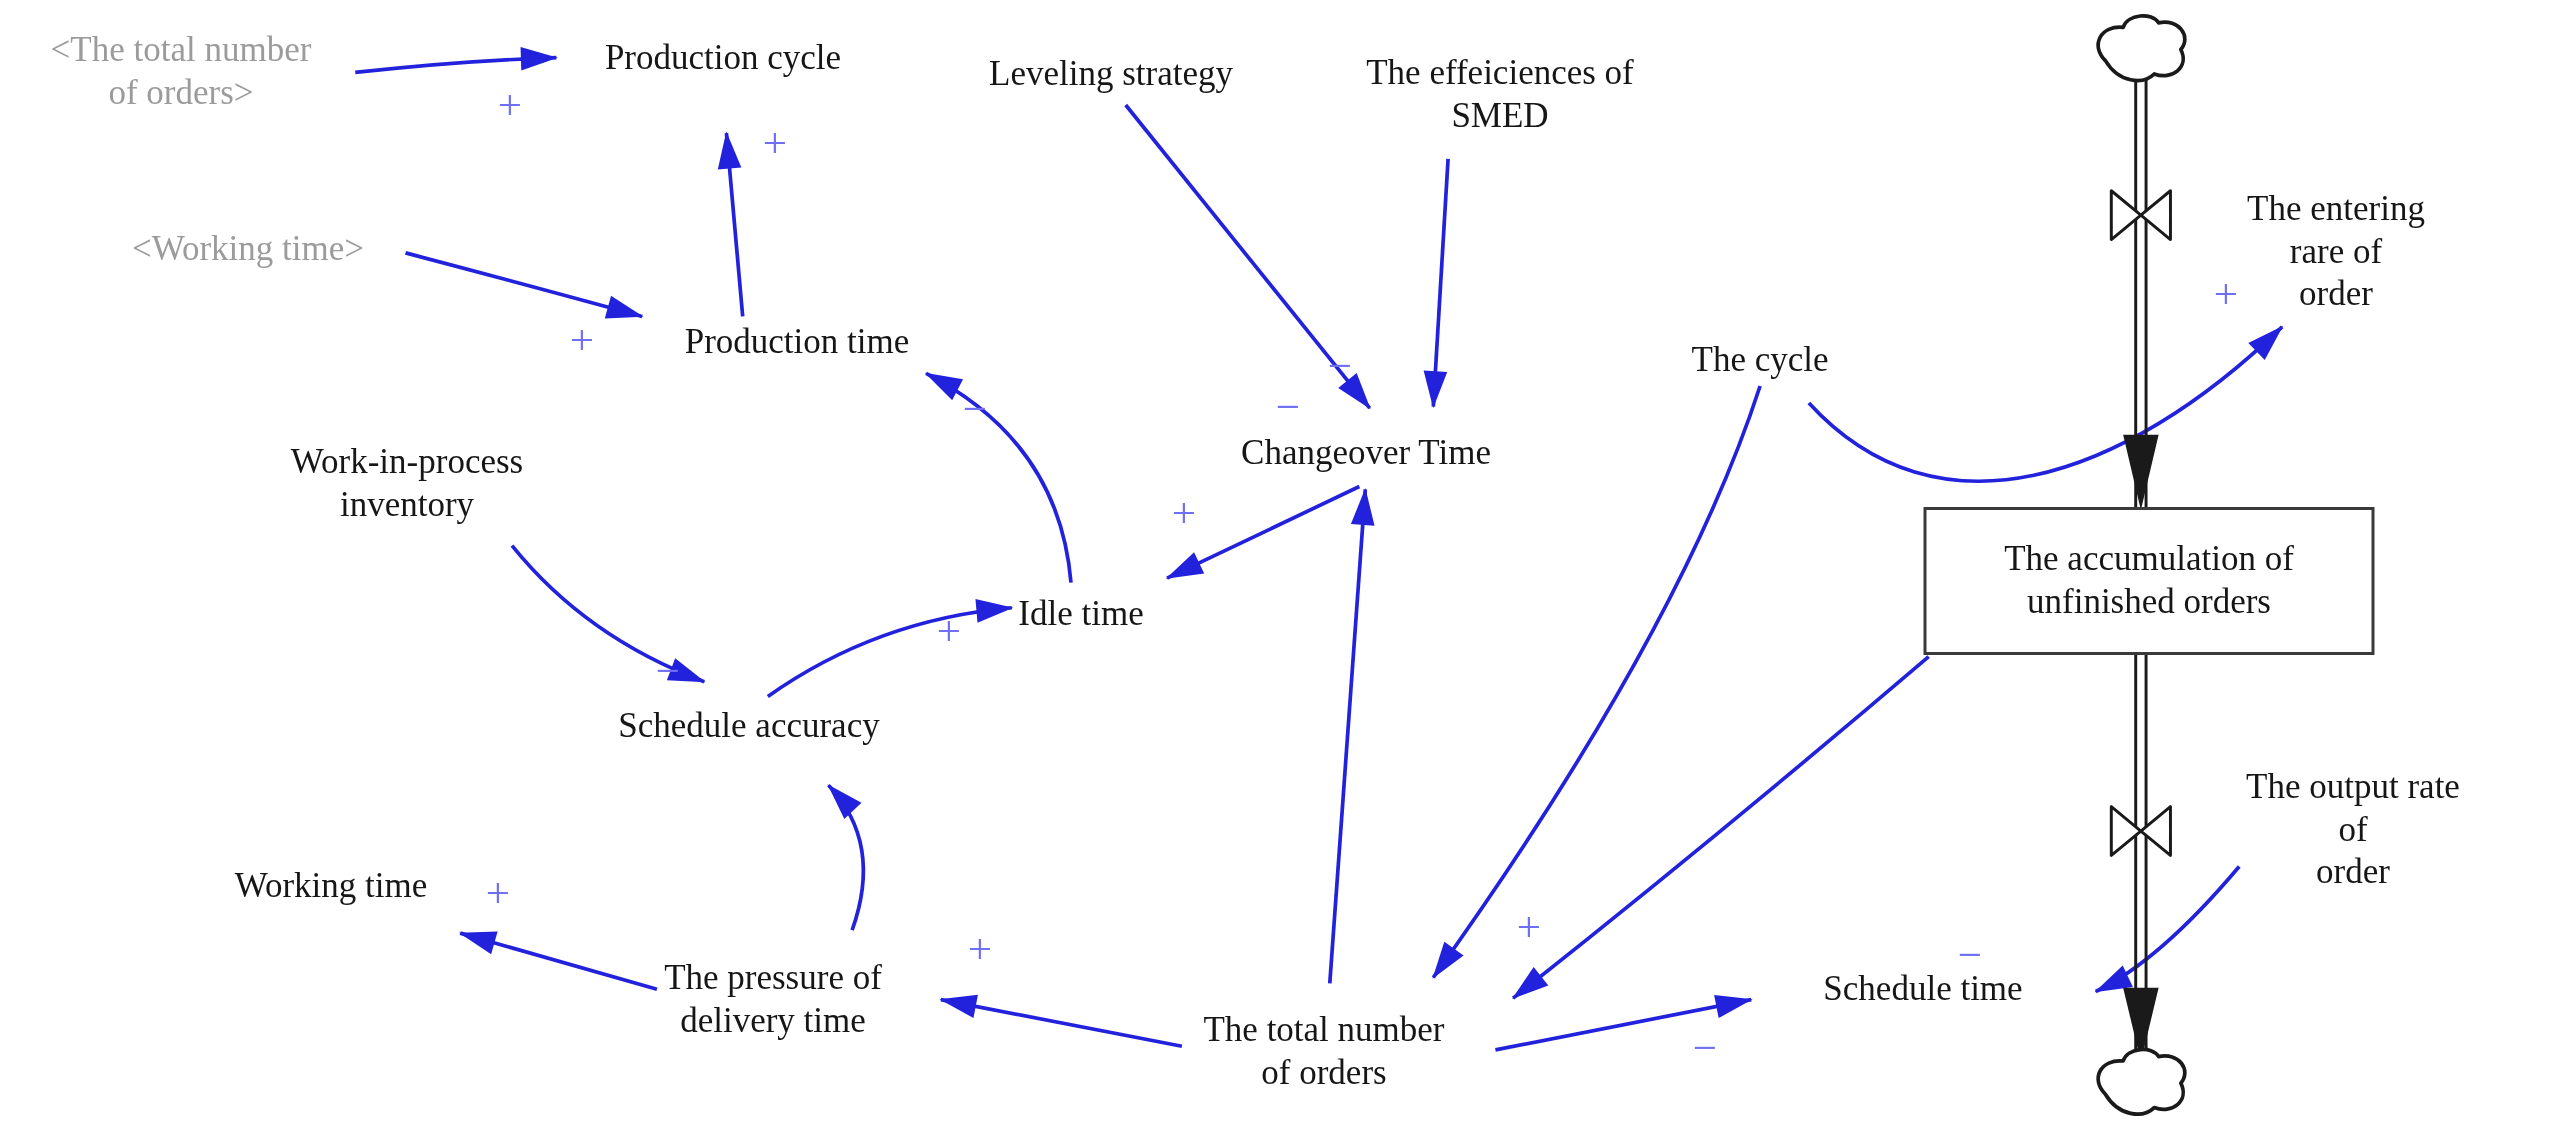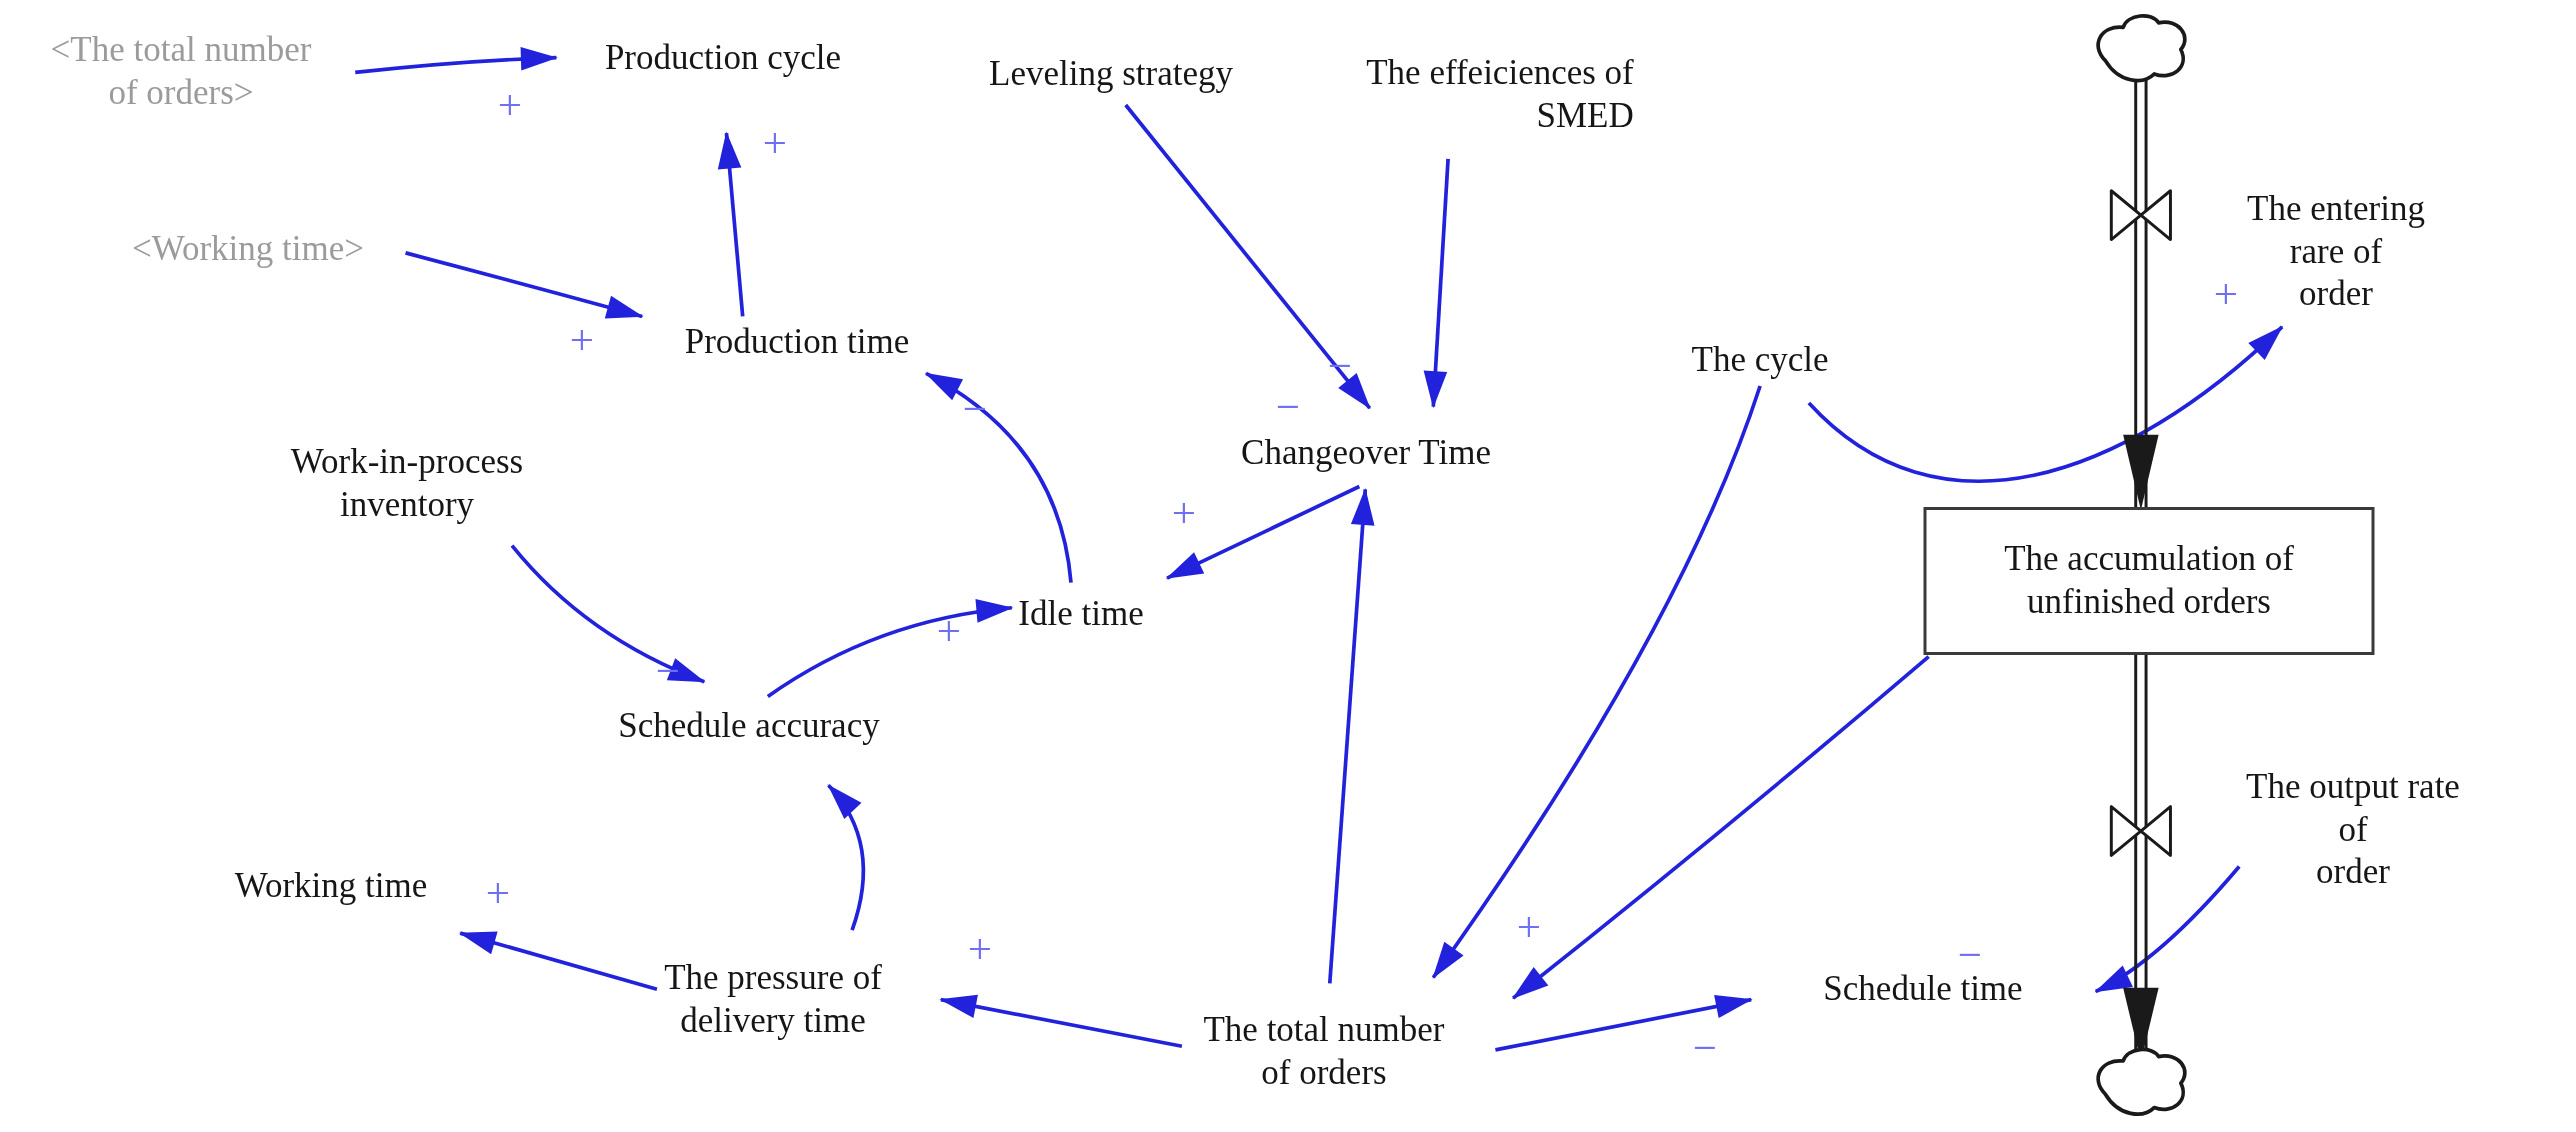--- a/index.html
+++ b/index.html
@@ -86,21 +86,21 @@
           C 2946,1423 2964,1447 2949,1465
           C 2961,1489 2937,1507 2913,1498
           C 2898,1513 2865,1510 2847,1480 Z" fill="#ffffff" stroke="#1a1a1a" stroke-width="5" stroke-linejoin="round"></path>
       </g>
   </svg>
   <div id="node-layer">
       <div class="node ghost" style="left: 181px; top: 72px;">&lt;The total number
 of orders&gt;</div>
       <div class="node variable" style="left: 723px; top: 58px;">Production cycle</div>
       <div class="node variable" style="left: 1111px; top: 74px;">Leveling strategy</div>
-      <div class="node variable" style="left: 1500px; top: 95px; text-align: right;">The effeiciences of
+      <div class="node variable" style="left: 1500px; top: 95px;">The effeiciences of
 SMED</div>
       <div class="node ghost" style="left: 248px; top: 249px;">&lt;Working time&gt;</div>
       <div class="node variable" style="left: 797px; top: 342px;">Production time</div>
       <div class="node variable" style="left: 407px; top: 484px;">Work-in-process
 inventory</div>
       <div class="node variable" style="left: 1760px; top: 360px;">The cycle</div>
       <div class="node variable" style="left: 1366px; top: 453px;">Changeover Time</div>
       <div class="node variable" style="left: 1081px; top: 614px;">Idle time</div>
       <div class="node variable" style="left: 749px; top: 726px;">Schedule accuracy</div>
       <div class="node variable" style="left: 2336px; top: 240px; margin-top: 12px;">The entering rare of

